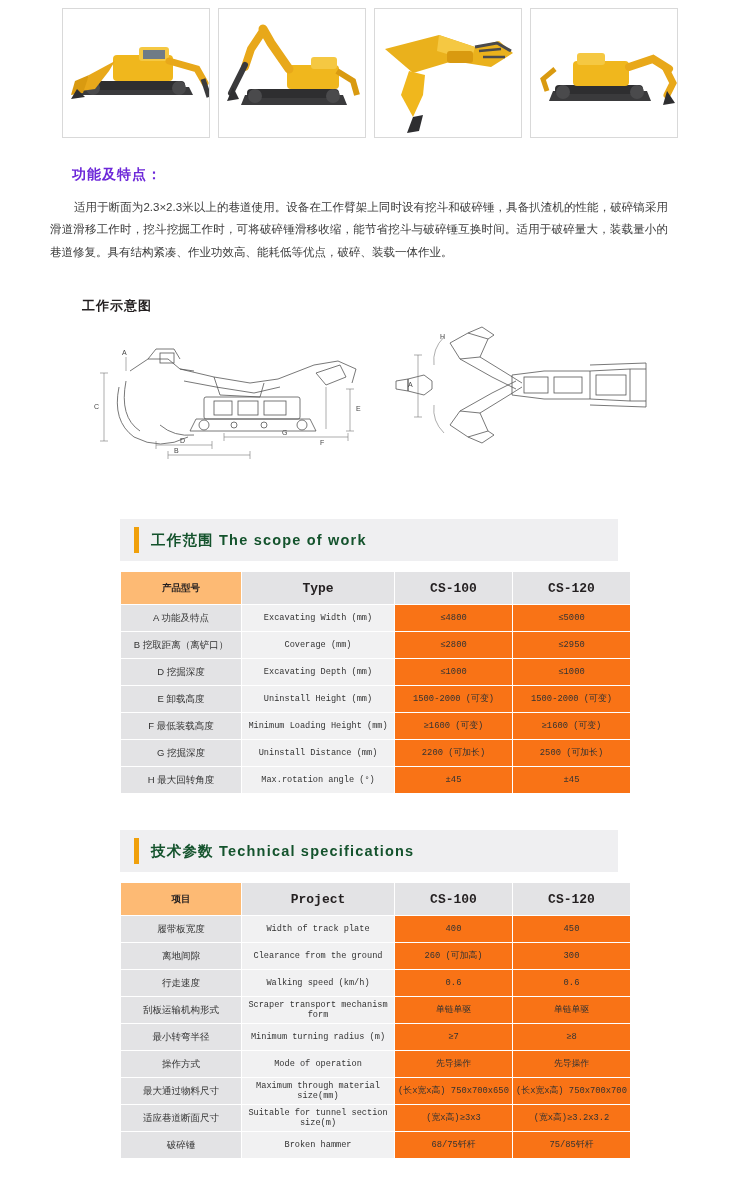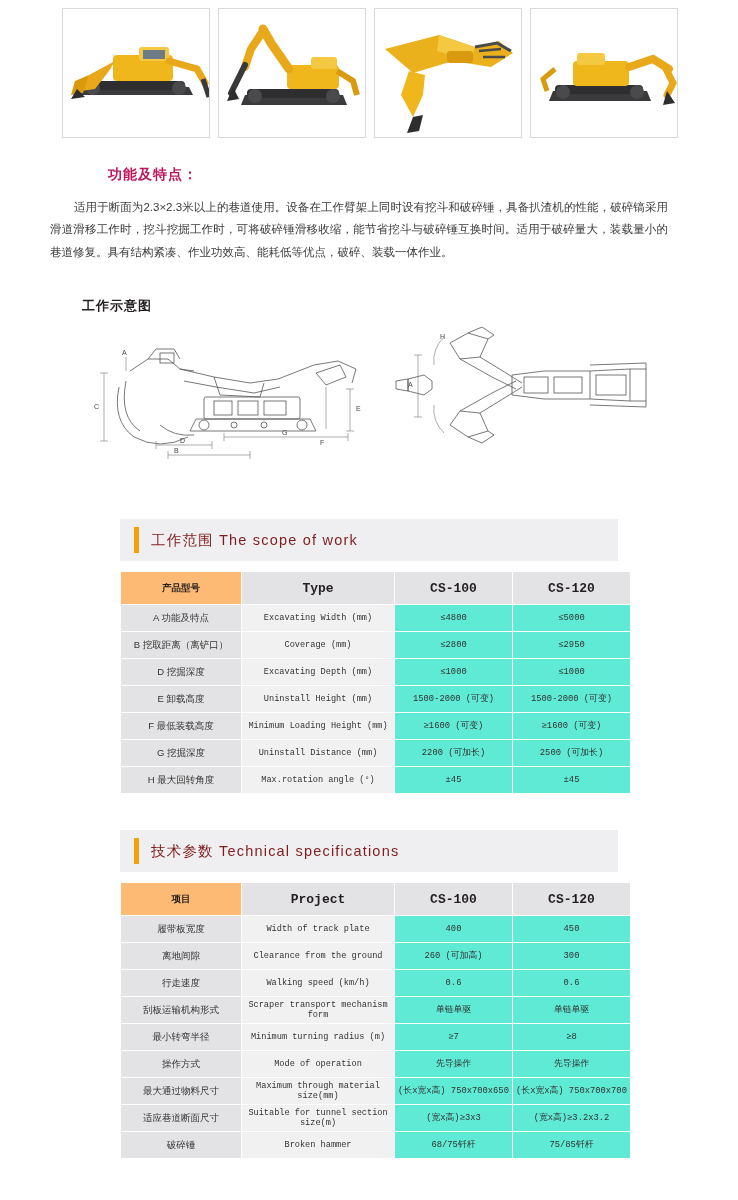--- a/index.html
+++ b/index.html
@@ -30,22 +30,22 @@
     background: #ffffff;
     position: relative;
     overflow: hidden;
   }
   .photo-cell svg { display: block; }
 
   
   .sec-heading {
     font-size: 14px;
     font-weight: bold;
-    color: #be185d;
-    margin: 28px 0 0 108px;
+    color: #6d28d9;
+    margin: 28px 0 0 72px;
     letter-spacing: 1px;
   }
   .body-text {
     margin: 12px 70px 0 50px;
     font-size: 11.5px;
     line-height: 1.95;
     color: #3a3a3a;
     text-align: justify;
     text-indent: 24px;
   }
@@ -80,22 +80,22 @@
   }
   .tbl-title-bar {
     width: 5px;
     height: 26px;
     background: #f0a00b;
     margin-left: 14px;
     margin-right: 12px;
   }
   .tbl-title {
     font-size: 14.5px;
-    font-weight: normal;
-    color: #7f1d1d;
+    font-weight: bold;
+    color: #14532d;
     letter-spacing: 1.2px;
   }
   table {
     border-collapse: collapse;
     width: 498px;
     table-layout: fixed;
     margin-top: 10px;
   }
   table td, table th {
     border: 1px solid #ffffff;
@@ -111,21 +111,21 @@
     color: #231f20;
   }
   .hdr td.t-type { font-family: "Liberation Mono", monospace; font-size: 13px; }
   tbody tr td {
     height: 24px;
     font-size: 9.2px;
     color: #333333;
   }
   td.c1 { background: #e3e3e5; width: 118px; font-size: 9.5px; }
   td.c2 { background: #f1f1f2; width: 150px; font-family: "Liberation Mono", monospace; font-size: 8.6px; }
-  td.c3, td.c4 { background: #5eead4; width: 115px; font-family: "Liberation Mono", monospace; font-size: 8.8px; }
+  td.c3, td.c4 { background: #f97316; width: 115px; font-family: "Liberation Mono", monospace; font-size: 8.8px; }
   .hdr td.c1 { background: #fdba74; }
   .hdr td.c2 { background: #e3e3e5; }
   .hdr td.c3, .hdr td.c4 { background: #e3e3e5; }
 
   .gap { height: 28px; }
 </style>
 </head>
 <body>
 
 <div class="photo-strip">

